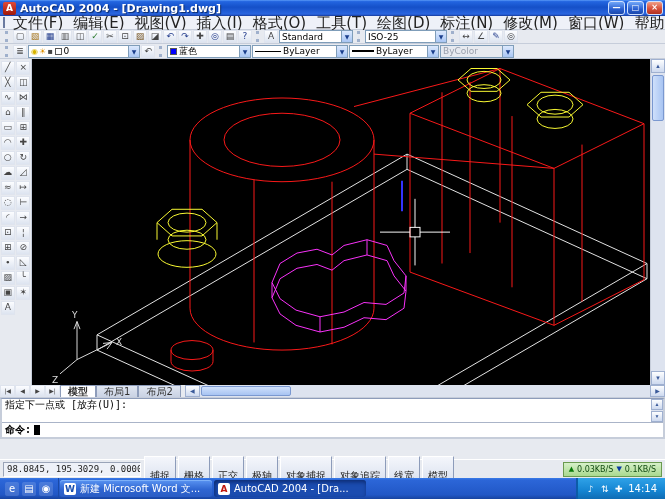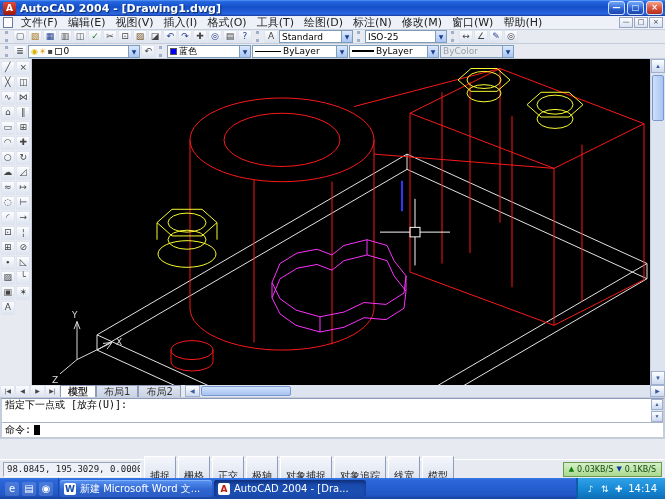--- a/index.html
+++ b/index.html
@@ -15,21 +15,21 @@
   .titlebar .title { flex:1; white-space:nowrap; overflow:hidden; text-shadow:1px 1px 1px #0a2a6a; }
   .winbtn { width:17px; height:14px; margin-left:2px; border:1px solid #cfe0ff; border-radius:3px;
     color:#fff; font-size:8px; line-height:12px; text-align:center;
     background:linear-gradient(#71a7f8,#2a5fd0 60%,#1b48ab); }
   .winbtn.close { background:linear-gradient(#f0a088,#d8503a 55%,#b03020); }
 
   
   .menubar { height:14px; display:flex; align-items:center; background:#eef1f8; border-bottom:1px solid #c6cdda; padding:0 2px; }
   .doc-icon { width:10px; height:11px; background:#fff; border:1px solid #6a7aa0; margin:0 3px 0 1px; }
   .menu-items { display:flex; height:100%; }
-  .menu-item { padding:0 5px; font-size:11px; line-height:14px; color:#222; white-space:nowrap; }
+  .menu-item { padding:0 5px; font-size:15px; line-height:14px; color:#222; white-space:nowrap; }
   .menubar .spacer { flex:1; }
   .childbtn { width:14px; height:11px; margin-left:1px; border:1px solid #97a5c2; background:linear-gradient(#fdfefe,#d9e2f2);
     font-size:7px; line-height:9px; text-align:center; color:#334; }
 
   
   .toolbar { height:15px; display:flex; align-items:center; background:#e7eaf0; border-bottom:1px solid #c6cdda; padding:0 2px; gap:1px; }
   .grip { width:4px; height:11px; border-left:3px dotted #9fb0cc; margin:0 3px; }
   .tb-icons { display:flex; gap:1px; }
   .tbtn { width:14px; height:13px; border:1px solid #dfe4ee; background:linear-gradient(#fcfdff,#dde4f0);
     font-size:9px; line-height:11px; text-align:center; padding:0; color:#444; font-family:inherit; }
@@ -69,21 +69,21 @@
   .hthumb { position:absolute; left:1px; top:1px; bottom:1px; width:90px; border:1px solid #7a98d0; border-radius:2px;
     background:linear-gradient(#cfe0fb,#a8c4f2); }
 
   
   .command { height:41px; background:#fff; border:2px solid #c6cdda; border-top:1px solid #8d9cba;
     font-family:"DejaVu Sans Mono","Liberation Mono",monospace; font-size:10px; color:#000; display:flex; flex-direction:column; }
   .cmd-history { height:25px; position:relative; border-bottom:1px solid #aab4c8; padding:0 14px 0 3px; overflow:hidden; }
   .cmd-line { height:12px; line-height:12px; white-space:pre; }
   .cmd-scroll { position:absolute; right:0; top:0; bottom:0; width:12px; background:#dde3ef; display:flex; flex-direction:column; justify-content:space-between; }
   .cmd-scroll .scr-btn { height:11px; font-size:5px; line-height:9px; }
-  .cmd-prompt { flex:1; display:flex; align-items:center; padding:0 3px; gap:1px; }
+  .cmd-prompt { flex:1; display:flex; align-items:center; padding:0 3px; gap:1px;font-weight:bold; }
   .cursor { width:6px; height:10px; background:#000; display:inline-block; margin-left:2px; }
 
   
   .statusbar { height:19px; display:flex; align-items:center; background:#e7eaf0; padding:0 3px; gap:3px; border-top:1px solid #fff;margin-top:20px; }
   .coords { width:138px; height:15px; border:1px solid; border-color:#9aa4b8 #fff #fff #9aa4b8; background:#eef1f8;
     font-size:9px; line-height:13px; padding:0 3px; color:#222; font-family:"DejaVu Sans Mono","Liberation Mono",monospace; white-space:nowrap; overflow:hidden; }
   .sb-buttons { display:flex; gap:2px; }
   .sb-btn { height:15px; padding:12px 5px; font-size:10px; line-height:13px; border:1px solid; border-color:#fff #8d9cba #8d9cba #fff;
     background:linear-gradient(#f4f6fb,#dbe2ef); color:#222; font-family:inherit; white-space:nowrap; }
   .statusbar .spacer { flex:1; }

